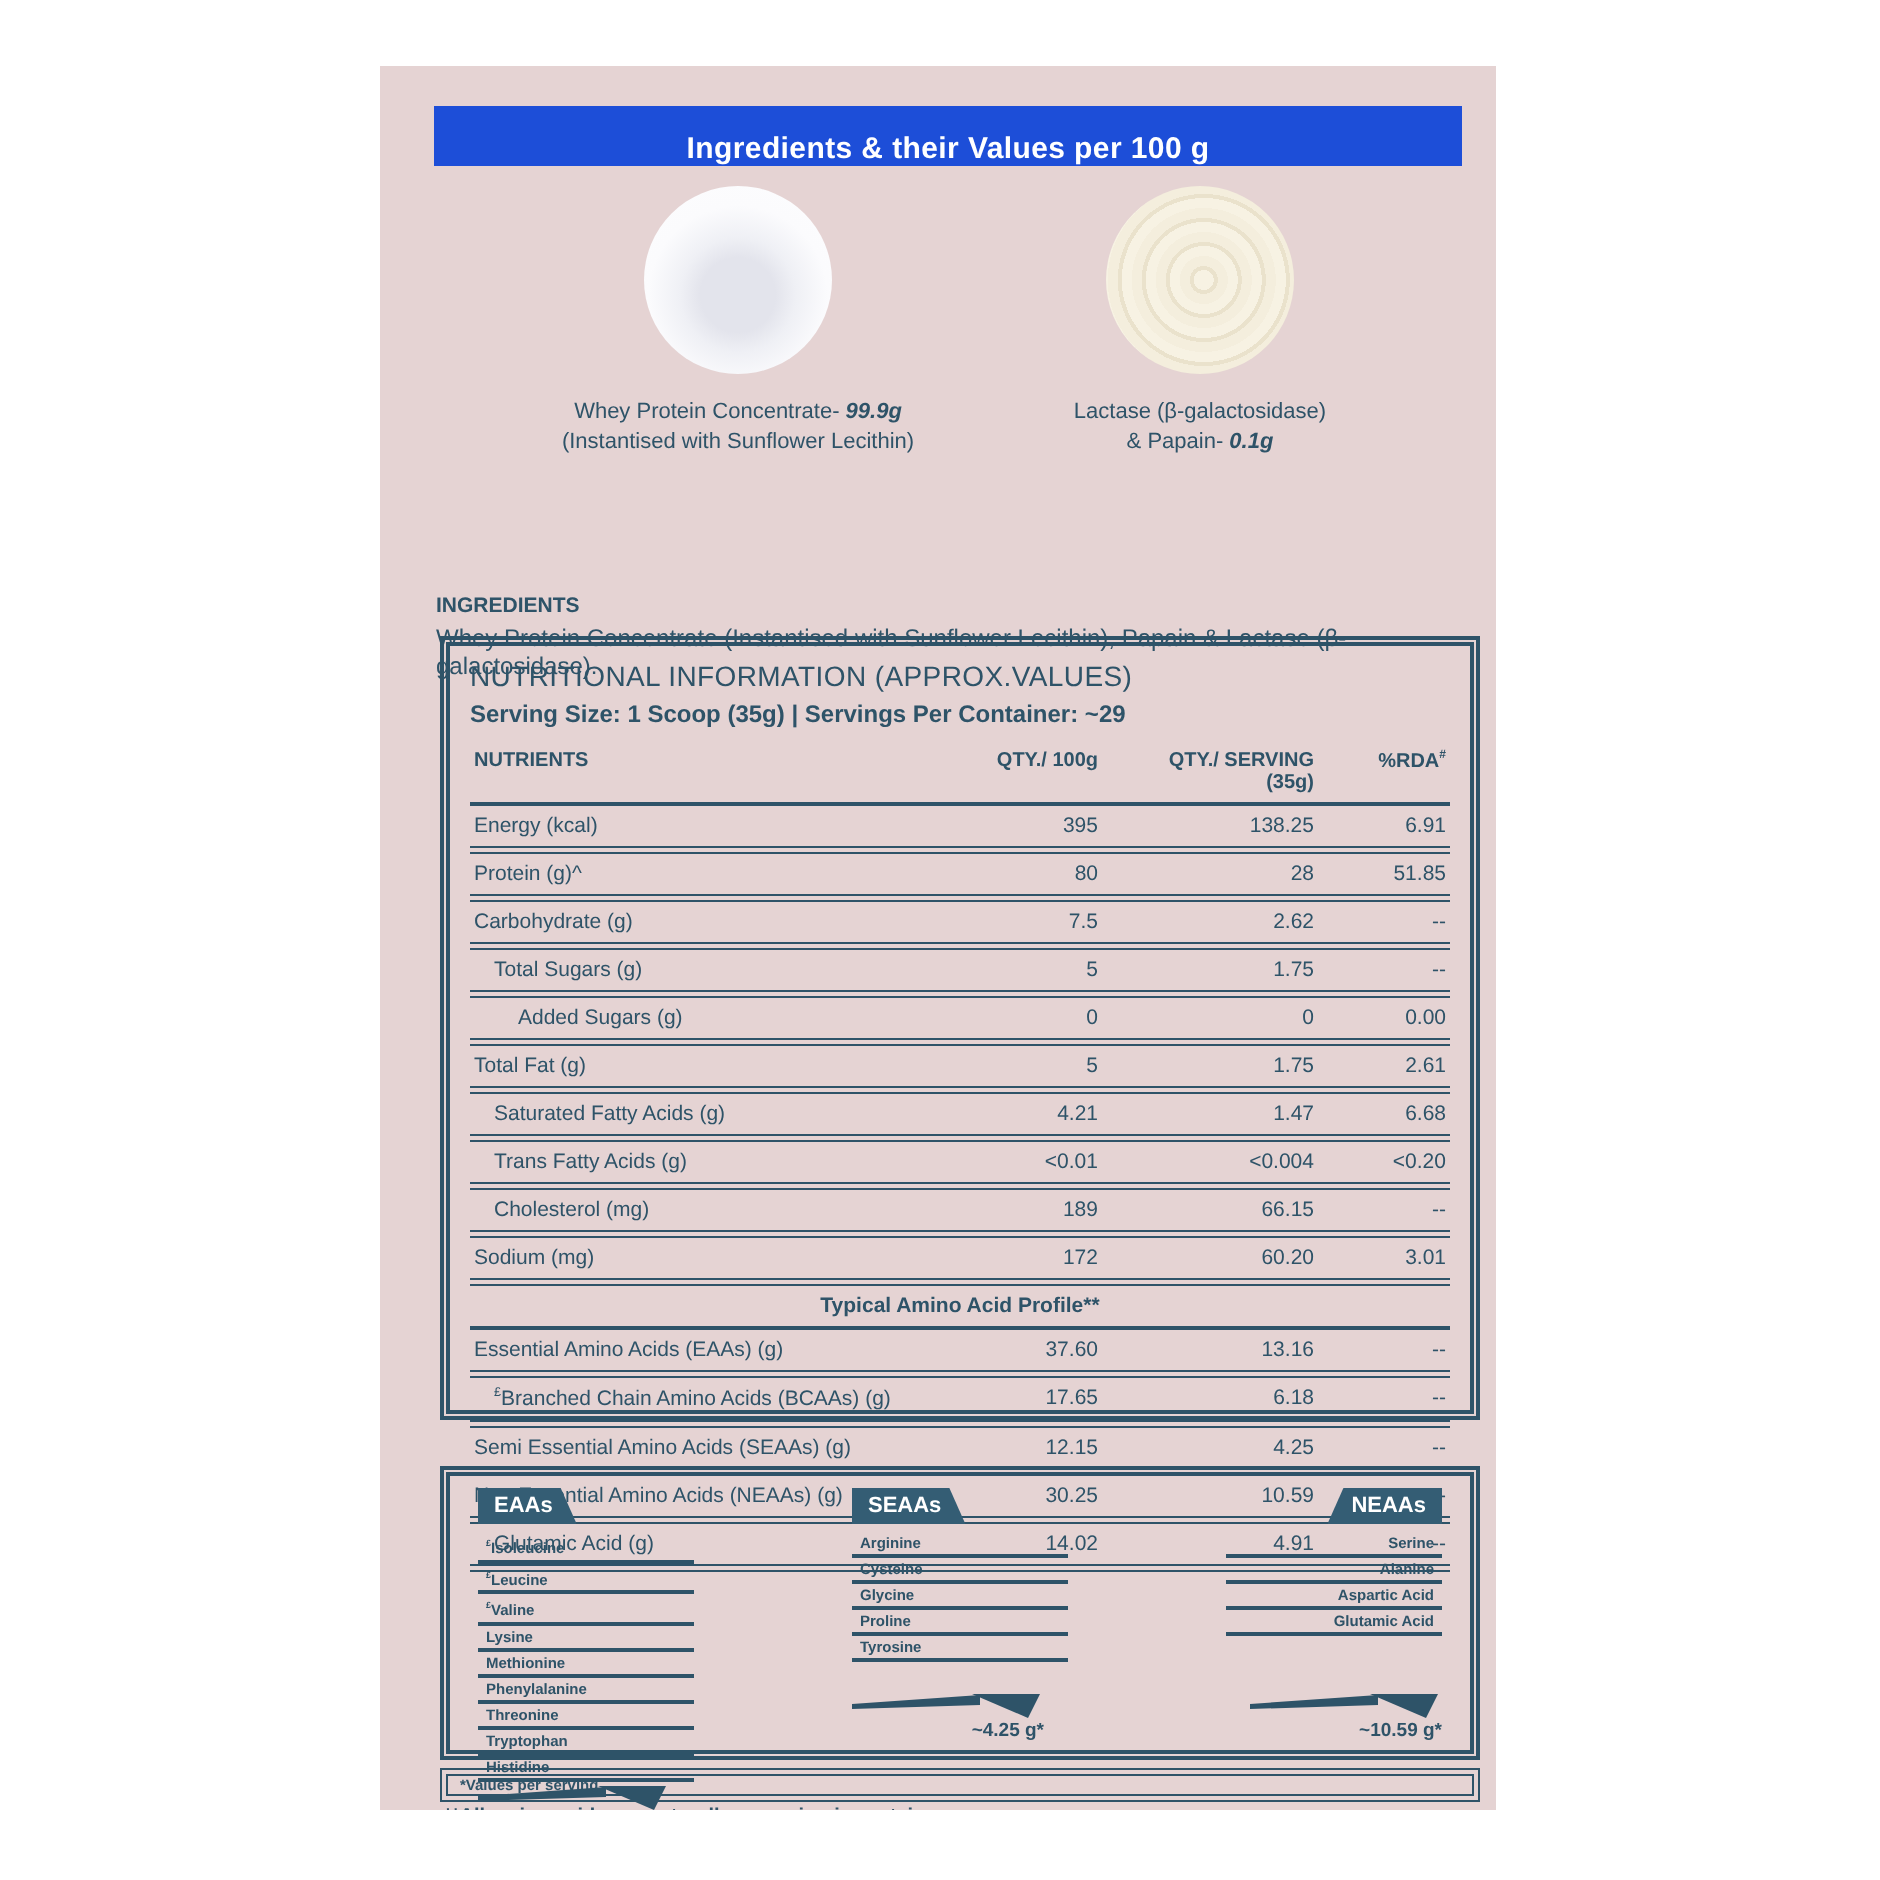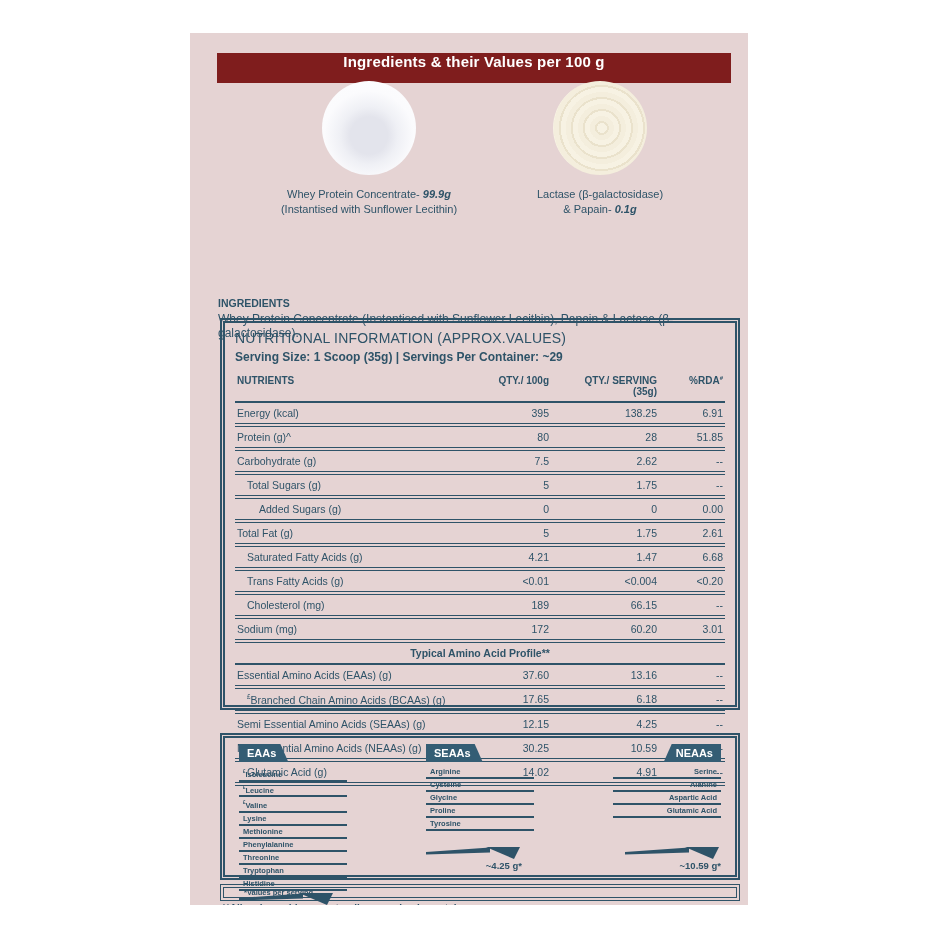--- a/index.html
+++ b/index.html
@@ -2,26 +2,26 @@
 <html><head>
 <meta charset="utf-8">
 <style>
   html,body{margin:0;padding:0;background:#ffffff;}
   .canvas{position:relative;width:940px;height:940px;background:#ffffff;overflow:hidden;
           font-family:"Liberation Sans",sans-serif;color:#2e5368;}
   .panel{position:absolute;left:190px;top:33px;width:558px;height:872px;
          background:#e5d3d3;overflow:hidden;}
 
   
-  .band{position:absolute;left:27px;top:20px;width:514px;height:30px;background:#7f1d1d;
-        color:#fff;display:flex;align-items:flex-start;justify-content:center;
+  .band{position:absolute;left:27px;top:20px;width:514px;height:30px;background:#1d4ed8;
+        color:#fff;display:flex;align-items:flex-end;justify-content:center;
         font-size:15px;font-weight:700;letter-spacing:.2px;}
 
   
-  .fig{position:absolute;top:48px;width:210px;text-align:center;}
+  .fig{position:absolute;top:60px;width:210px;text-align:center;}
   .fig.f1{left:74px;} .fig.f2{left:305px;}
   .circle{width:94px;height:94px;border-radius:50%;margin:0 auto;}
   .circle.whey{background:
       radial-gradient(circle at 50% 58%, #e3e4ec 0 26%, #eff0f5 40%, #fbfbfd 62%, #fdfdfe 100%);}
   .circle.lact{background:
       repeating-radial-gradient(circle at 52% 50%, #f7f2e3 0 5px, #eae2cc 5px 7px, #f4eedd 7px 12px),
       #f6f1e2;}
   .cap{margin-top:12px;font-size:11px;line-height:15px;font-weight:500;color:#2e5368;}
   .cap b i{font-weight:700;}
 
@@ -62,21 +62,21 @@
   .amino-list{margin-top:5px;width:100%;}
   .amino-item{font-size:7.5px;line-height:8px;font-weight:700;color:#2e5368;
               border-bottom:2px solid #2e5368;padding:1px 2px 1px 4px;margin-bottom:1px;}
   .amino-col.right .amino-item{padding:1px 4px 1px 2px;}
   .amino-total{margin-top:auto;width:96px;}
   .amino-total svg{display:block;}
   .amino-total .tval{font-size:9.5px;font-weight:700;text-align:right;margin-top:1px;}
 
   .footnote{position:absolute;left:30px;top:851px;width:520px;height:17px;box-sizing:border-box;
             border:4px double #2e5368;display:flex;align-items:center;
-            font-size:7.5px;font-weight:700;padding-left:20px;}
+            font-size:7.5px;font-weight:700;padding-left:6px;}
   .disclaimer{position:absolute;left:32px;top:870px;font-size:10px;font-weight:700;}
 </style>
 </head>
 <body>
 
 <div class="canvas">
   <div class="panel">
 
     <div class="band">
       <span>Ingredients &amp; their Values per 100 g</span>

